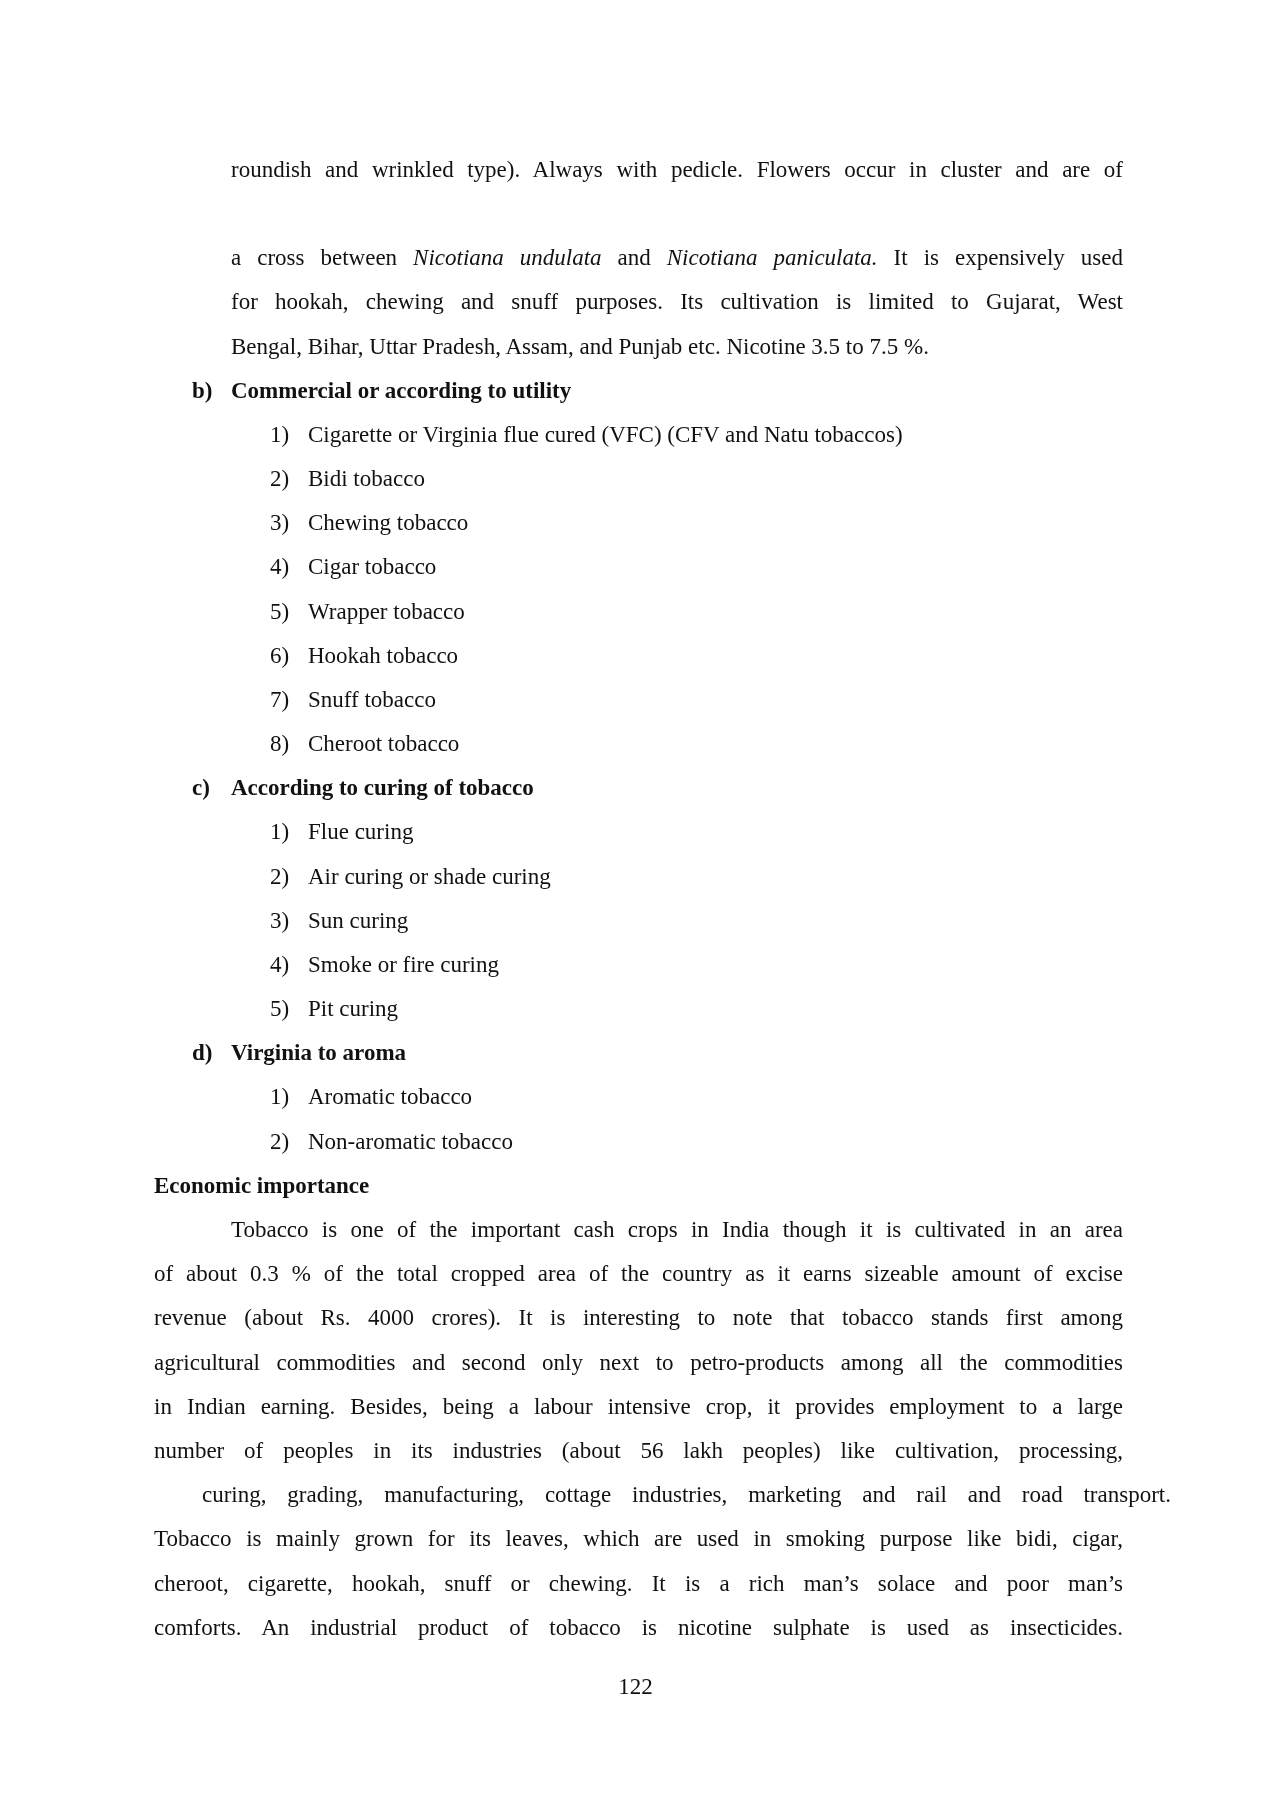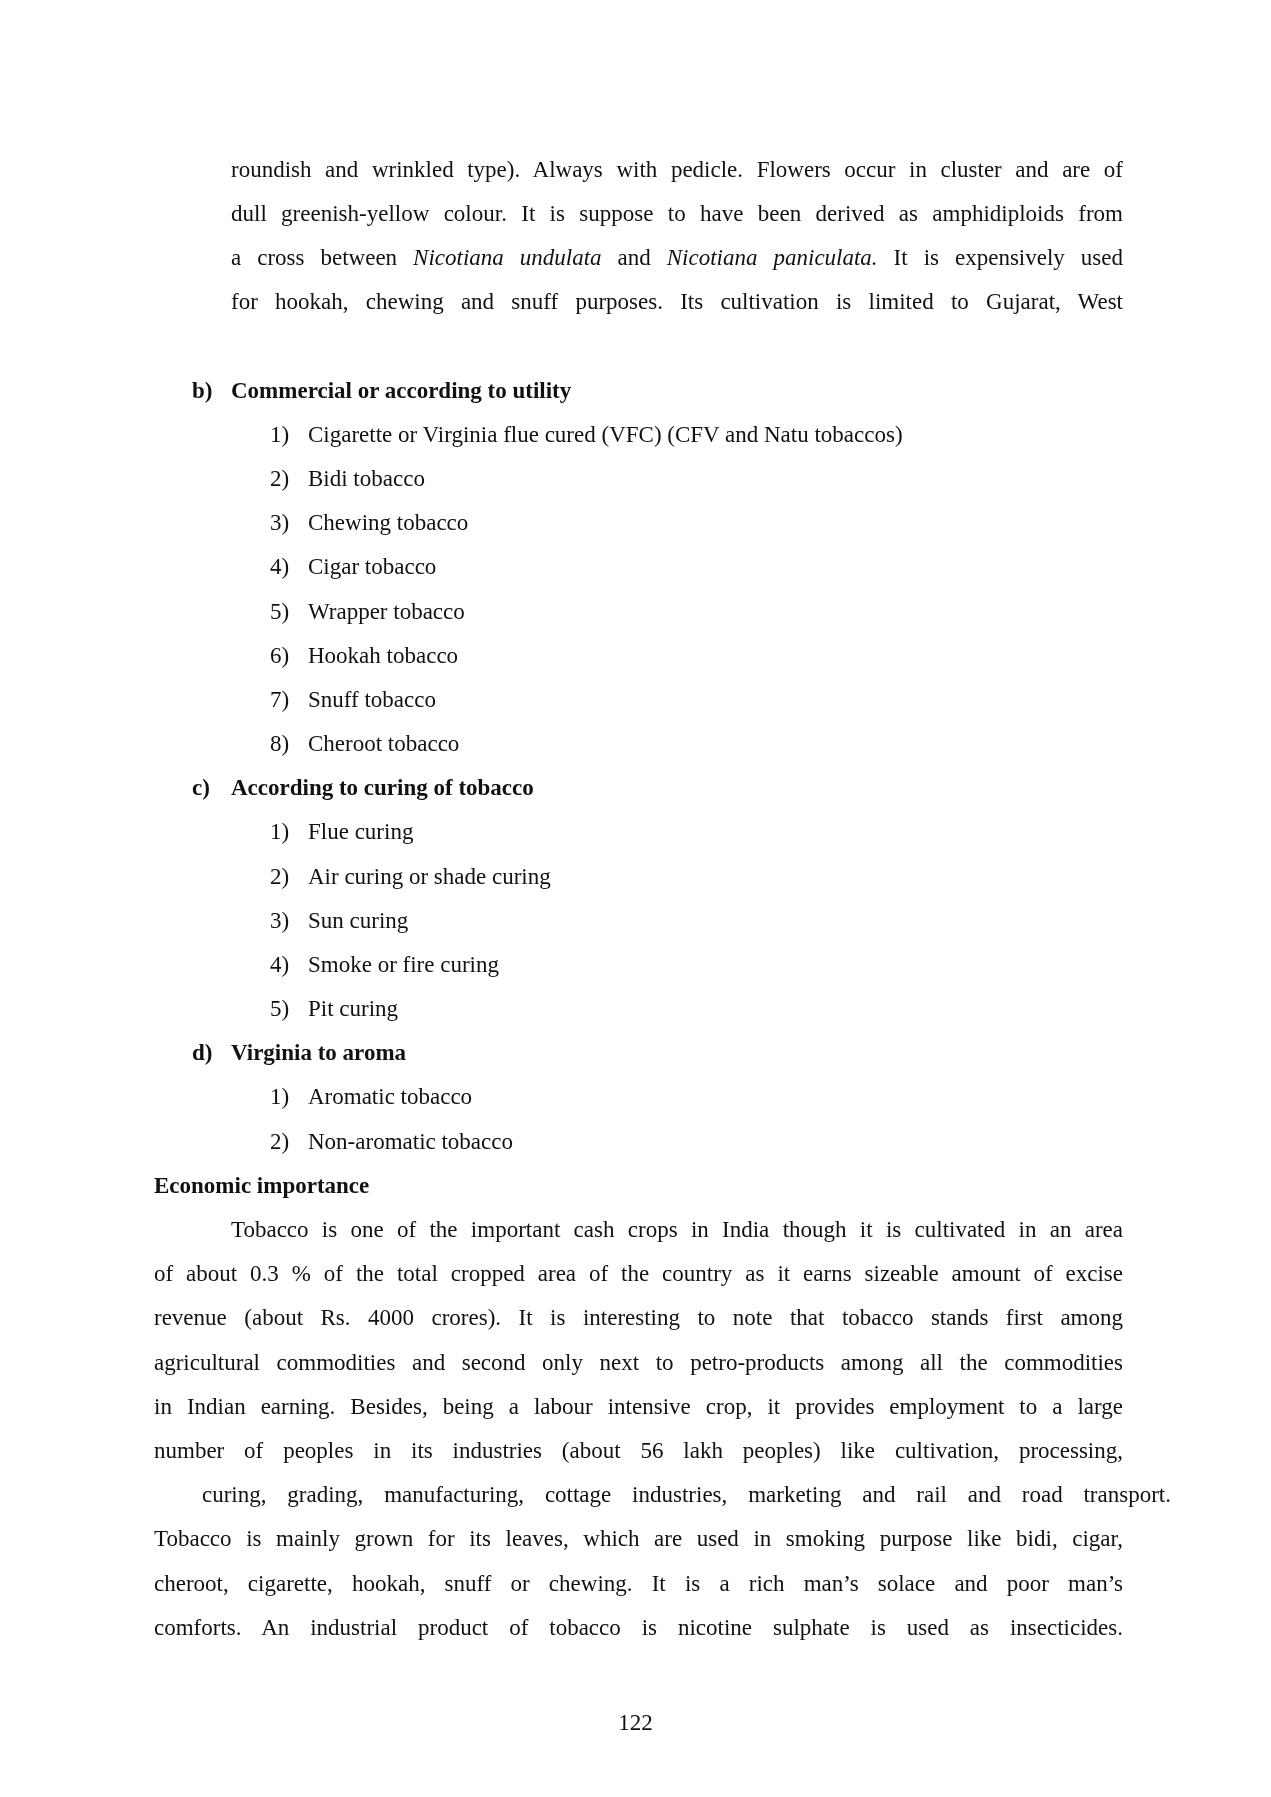--- a/index.html
+++ b/index.html
@@ -11,32 +11,32 @@
     }
     .line { position: absolute; white-space: nowrap; line-height: 30px; }
     .just { text-align: justify; text-align-last: justify; white-space: normal; }
     .cont { left: 231px; width: 892px; }
     .full { left: 154px; width: 969px; }
     .sec-letter { position: absolute; left: 192px; font-weight: bold; }
     .sec-title { position: absolute; left: 231px; font-weight: bold; }
     .num { position: absolute; left: 270px; }
     .item { position: absolute; left: 308px; }
     .heading { left: 154px; font-weight: bold; }
-    .page-number { position: absolute; left: 0; width: 1271px; text-align: center; top: 1672px; line-height: 30px; margin-top: 36px; }
+    .page-number { position: absolute; left: 0; width: 1271px; text-align: center; top: 1672px; line-height: 30px; }
     i { font-style: italic; }
   </style>
 </head>
 <body>
 
 <div class="page">
 
   <div class="line just cont" style="top:155px;">roundish and wrinkled type). Always with pedicle. Flowers occur in cluster and are of</div>
-  <div class="line just cont" style="top:199px;">dull greenish-yellow colour. It is suppose to have been derived as amphidiploids from</div>
   <div class="line just cont" style="top:287px;">for hookah, chewing and snuff purposes. Its cultivation is limited to Gujarat, West</div>
   <div class="line just cont" style="top:243px;"><span>a cross between </span><i>Nicotiana undulata</i><span> and </span><i>Nicotiana paniculata.</i><span> It is expensively used</span></div>
+  <div class="line cont" style="top:332px;">Bengal, Bihar, Uttar Pradesh, Assam, and Punjab etc. Nicotine 3.5 to 7.5 %.</div>
 
   <div class="line" style="top:376px; left:0;">
     <span class="sec-letter">b)</span>
     <span class="sec-title">Commercial or according to utility</span>
   </div>
   <div>
     <div class="line" style="top:420px;left:0;">
         <span class="num">1)</span>
         <span class="item">Cigarette or Virginia flue cured (VFC) (CFV and Natu tobaccos)</span>
       </div>

